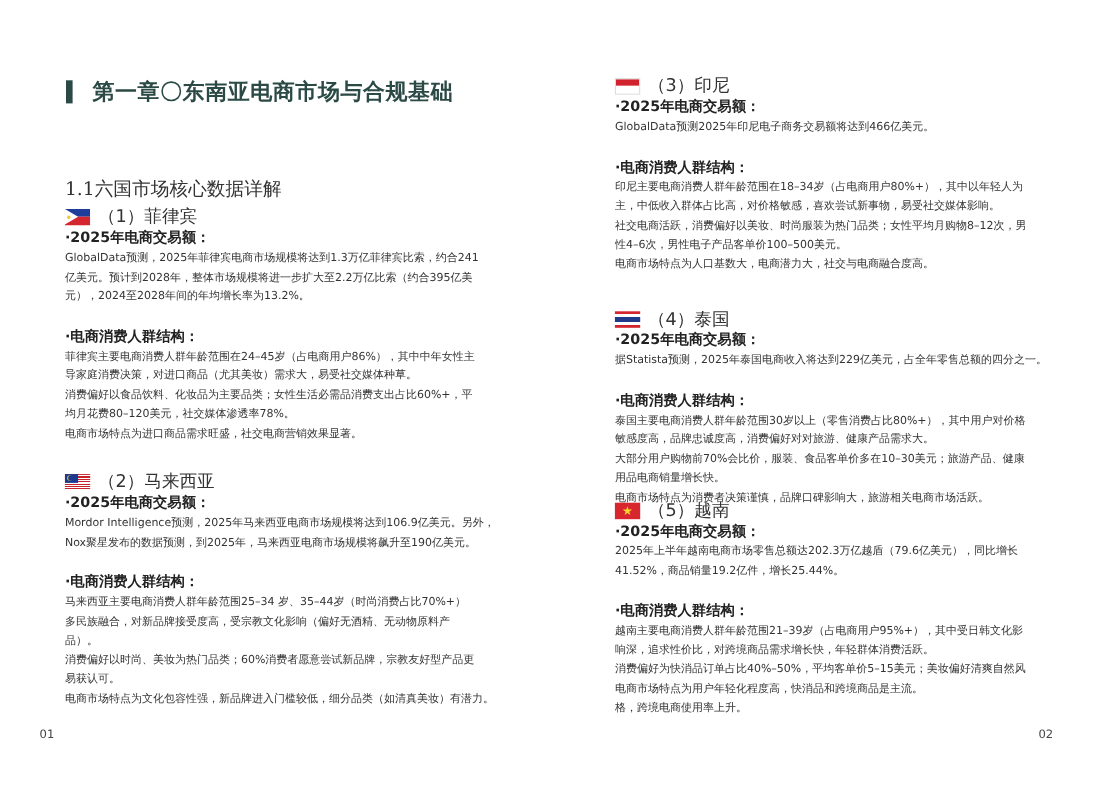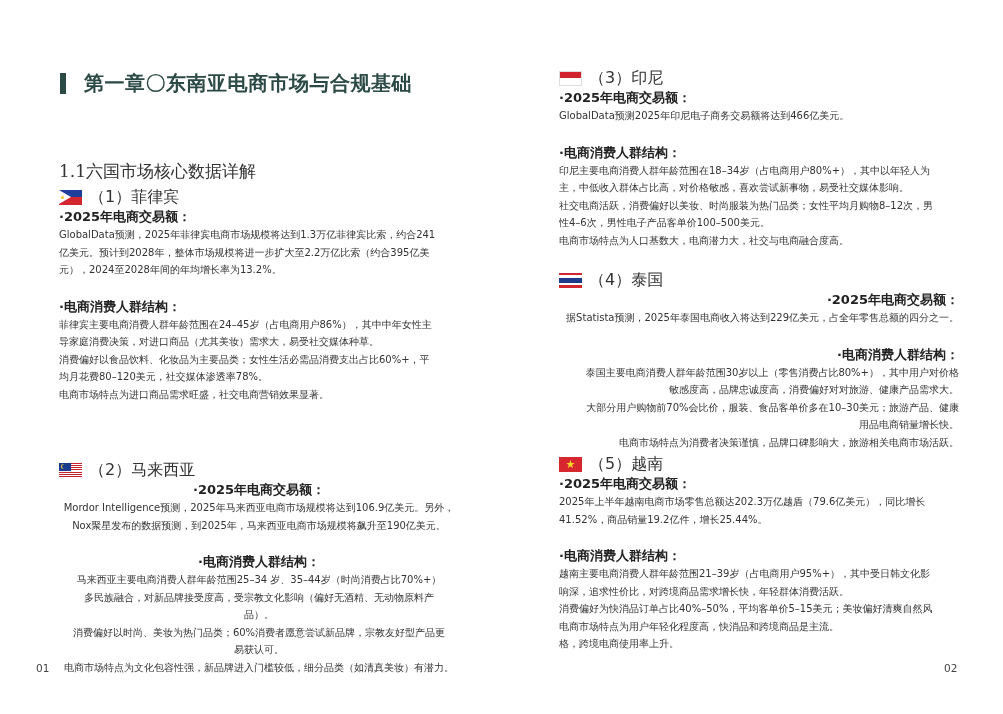--- a/index.html
+++ b/index.html
@@ -74,21 +74,21 @@
     <p class="para">元），2024至2028年间的年均增长率为13.2%。</p>
     <div class="gap"></div>
     <div class="sub-heading">·电商消费人群结构：</div>
     <p class="para">菲律宾主要电商消费人群年龄范围在24–45岁（占电商用户86%），其中中年女性主</p>
     <p class="para">导家庭消费决策，对进口商品（尤其美妆）需求大，易受社交媒体种草。</p>
     <p class="para">消费偏好以食品饮料、化妆品为主要品类；女性生活必需品消费支出占比60%+，平</p>
     <p class="para">均月花费80–120美元，社交媒体渗透率78%。</p>
     <p class="para">电商市场特点为进口商品需求旺盛，社交电商营销效果显著。</p>
   </div>
 
-  <div class="country" style="left:59px; top:461px;text-align:center;">
+  <div class="country" style="left:59px; top:429px;">
     <div class="country-head">
       <div class="flag flag-my">
         <div class="canton"></div>
           <div class="moon"></div>
           <div class="moon2"></div>
       </div>
       <span class="country-name">（2）马来西亚</span>
     </div>
     <div class="sub-heading">·2025年电商交易额：</div>
     <p class="para">Mordor Intelligence预测，2025年马来西亚电商市场规模将达到106.9亿美元。另外，</p>
@@ -120,21 +120,21 @@
     <p class="para">GlobalData预测2025年印尼电子商务交易额将达到466亿美元。</p>
     <div class="gap"></div>
     <div class="sub-heading">·电商消费人群结构：</div>
     <p class="para">印尼主要电商消费人群年龄范围在18–34岁（占电商用户80%+），其中以年轻人为</p>
     <p class="para">主，中低收入群体占比高，对价格敏感，喜欢尝试新事物，易受社交媒体影响。</p>
     <p class="para">社交电商活跃，消费偏好以美妆、时尚服装为热门品类；女性平均月购物8–12次，男</p>
     <p class="para">性4–6次，男性电子产品客单价100–500美元。</p>
     <p class="para">电商市场特点为人口基数大，电商潜力大，社交与电商融合度高。</p>
   </div>
 
-  <div class="country" style="left:57px; top:271px;text-align:right;">
+  <div class="country" style="left:57px; top:281px;">
     <div class="country-head">
       <div class="flag flag-th"></div>
       <span class="country-name">（4）泰国</span>
     </div>
     <div class="sub-heading">·2025年电商交易额：</div>
     <p class="para">据Statista预测，2025年泰国电商收入将达到229亿美元，占全年零售总额的四分之一。</p>
     <div class="gap"></div>
     <div class="sub-heading">·电商消费人群结构：</div>
     <p class="para">泰国主要电商消费人群年龄范围30岁以上（零售消费占比80%+），其中用户对价格</p>
     <p class="para">敏感度高，品牌忠诚度高，消费偏好对对旅游、健康产品需求大。</p>

